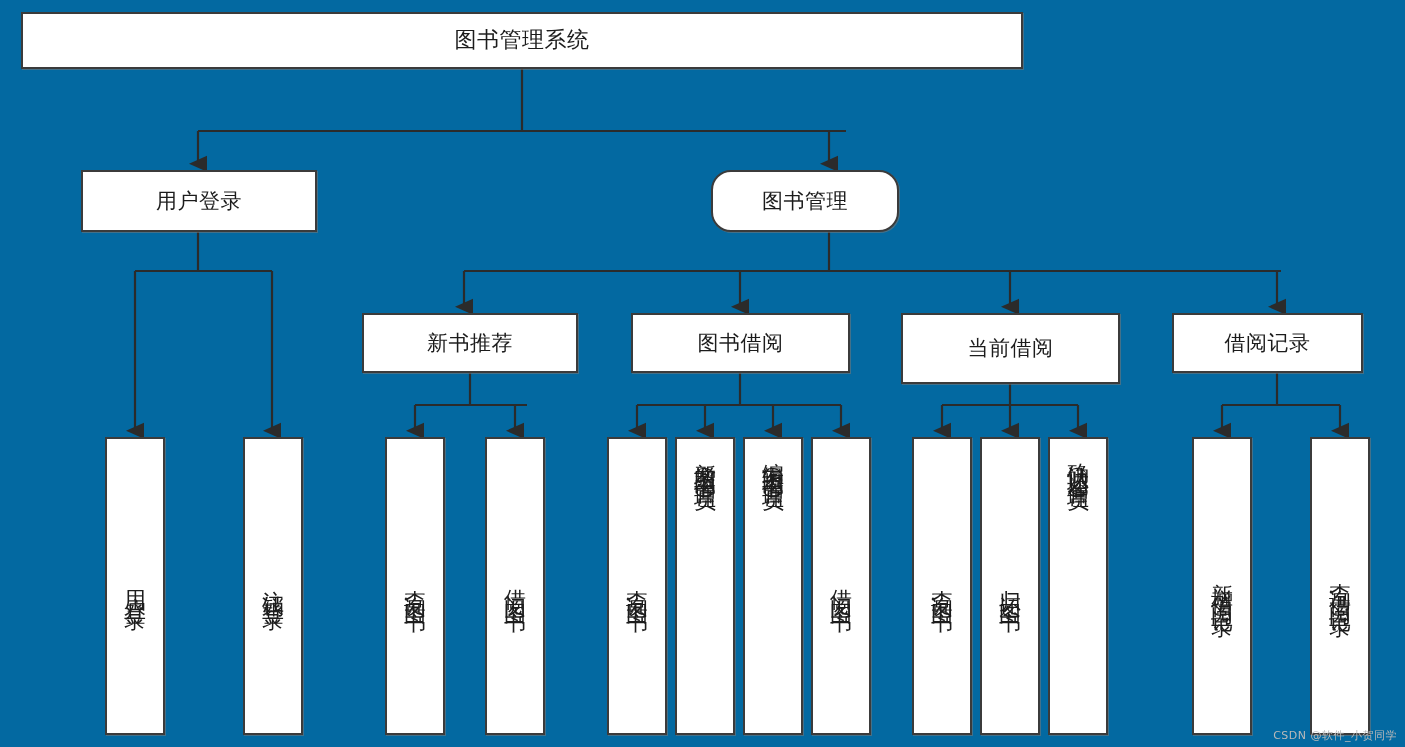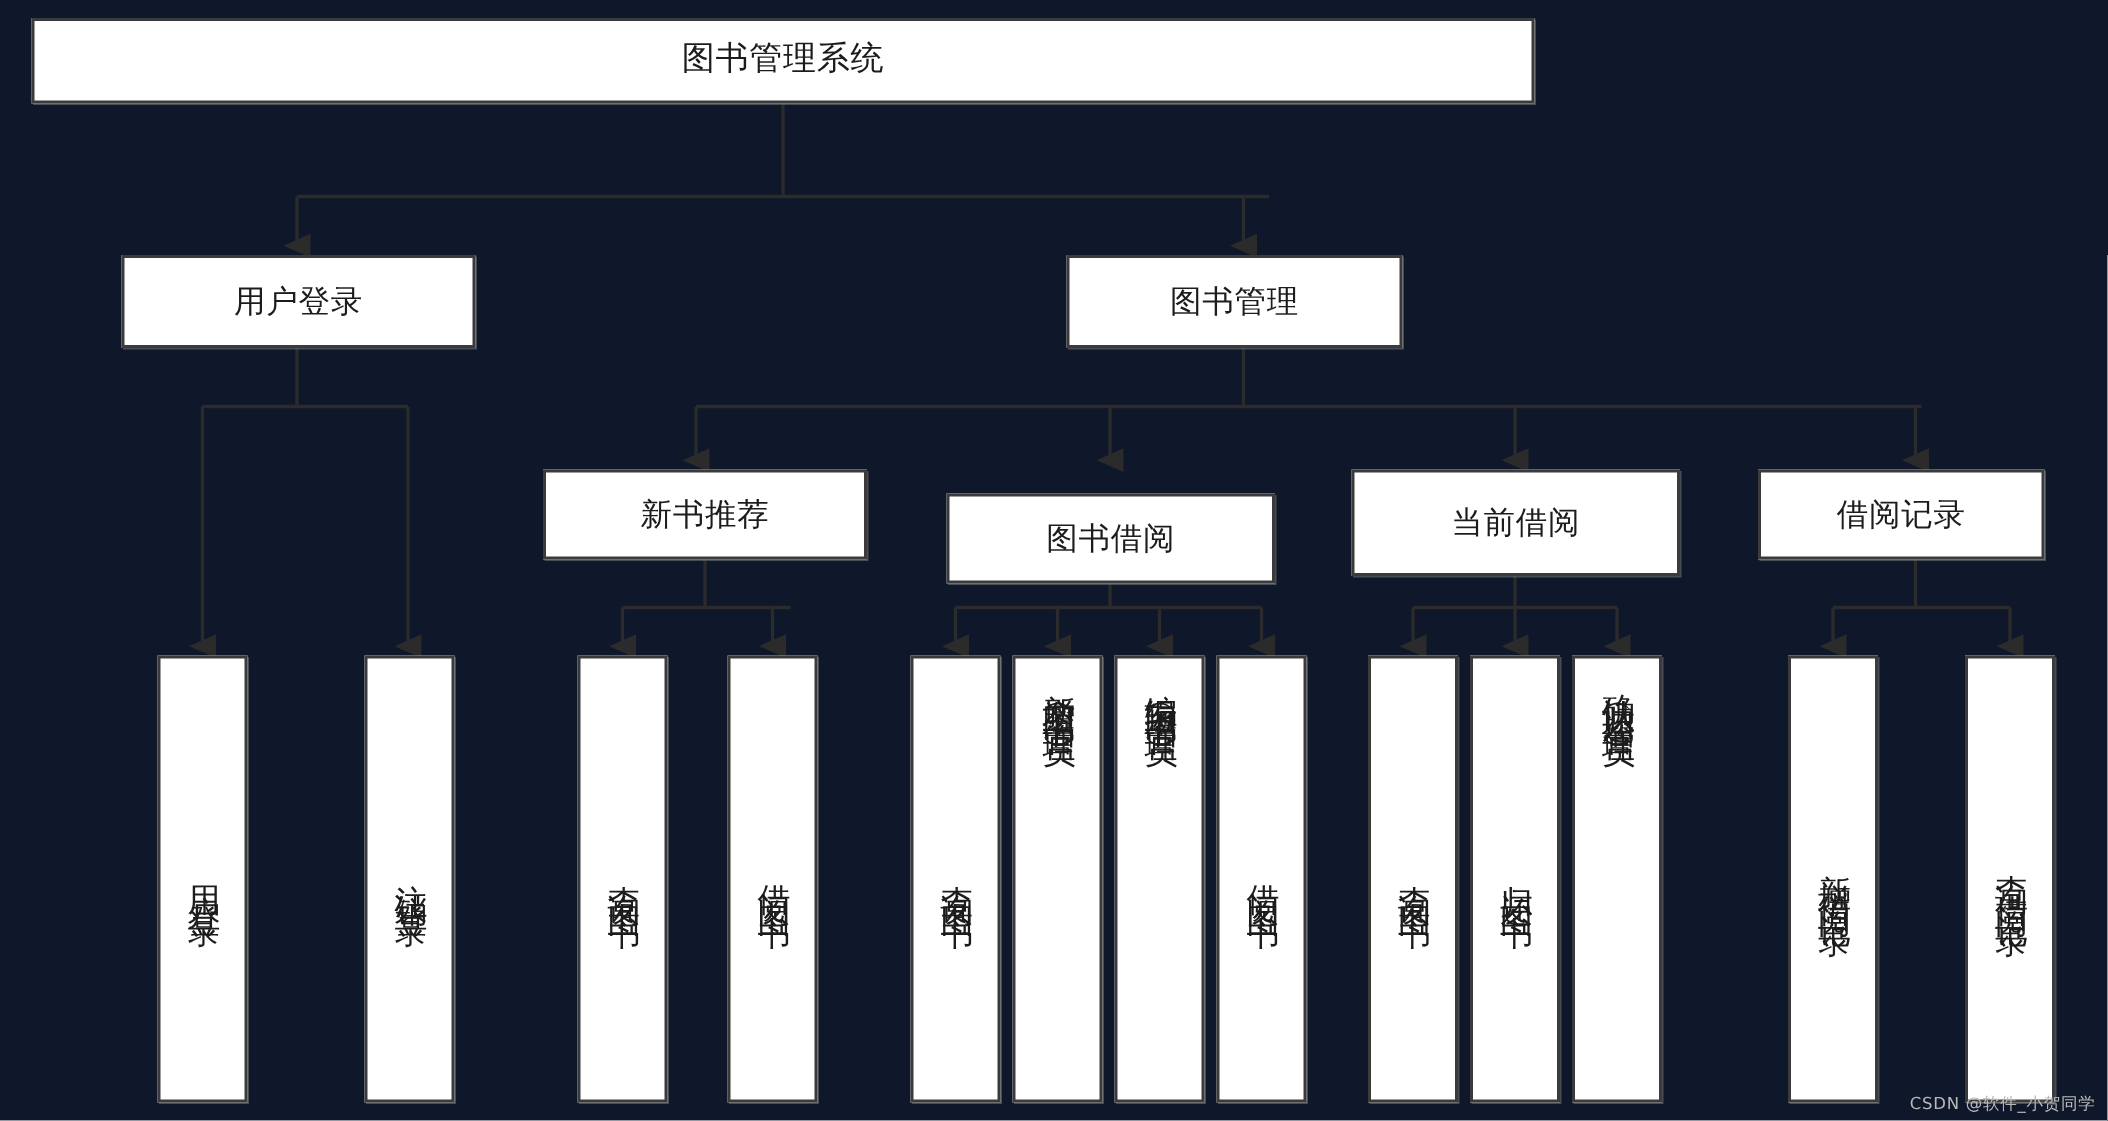--- a/index.html
+++ b/index.html
@@ -8,21 +8,21 @@
     padding: 0;
     background: #ffffff;
   }
   body {
     font-family: "DejaVu Sans", "Liberation Sans", sans-serif;
   }
   #diagram-root {
     position: relative;
     width: 1405px;
     height: 747px;
-    background: #0f172a;
+    background: #0369a1;
     overflow: hidden;
   }
   #edge-layer {
     position: absolute;
     left: 0;
     top: 0;
     width: 1405px;
     height: 747px;
     pointer-events: none;
   }
@@ -137,28 +137,28 @@
     </g>
   </svg>
 
   <div class="node horizontal root" style="left:21px; top:12px; width:1002px; height:57px;">
     <span class="node-label">图书管理系统</span>
   </div>
 
   <div class="node horizontal" style="left:81px; top:170px; width:236px; height:62px;">
     <span class="node-label">用户登录</span>
   </div>
-  <div class="node horizontal" style="left:711px; top:170px; width:224px; height:62px;">
+  <div class="node horizontal" style="left:711px; top:170px; width:188px; height:62px;border-radius:20px;">
     <span class="node-label">图书管理</span>
   </div>
 
   <div class="node horizontal" style="left:362px; top:313px; width:216px; height:60px;">
     <span class="node-label">新书推荐</span>
   </div>
-  <div class="node horizontal" style="left:631px; top:313px; width:219px; height:60px;margin-top:16px;">
+  <div class="node horizontal" style="left:631px; top:313px; width:219px; height:60px;">
     <span class="node-label">图书借阅</span>
   </div>
   <div class="node horizontal" style="left:901px; top:313px; width:219px; height:71px;">
     <span class="node-label">当前借阅</span>
   </div>
   <div class="node horizontal" style="left:1172px; top:313px; width:191px; height:60px;">
     <span class="node-label">借阅记录</span>
   </div>
 
   <div class="node vertical center-fit" style="left:105px; top:437px; width:60px; height:298px;">

